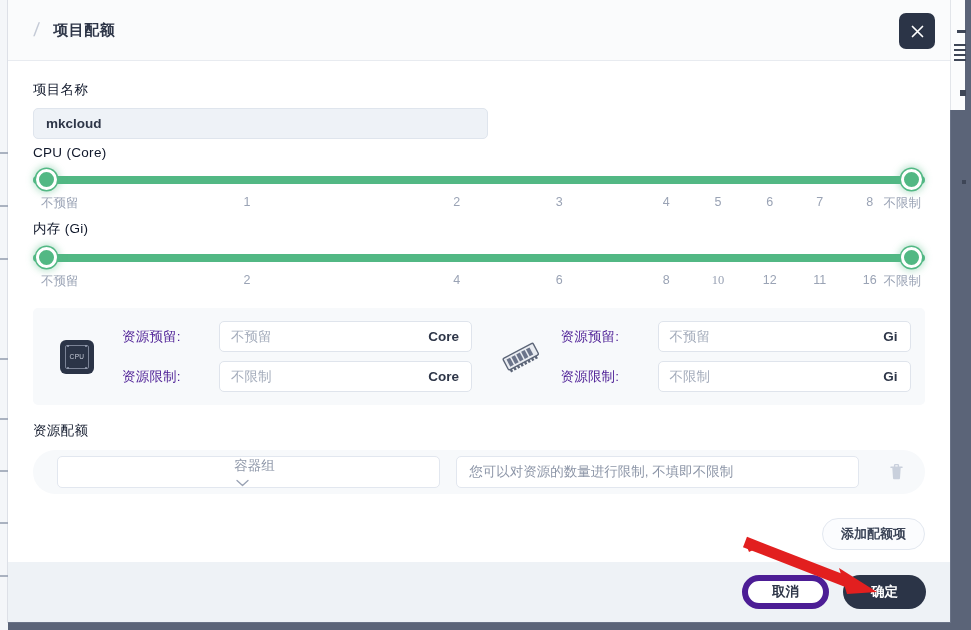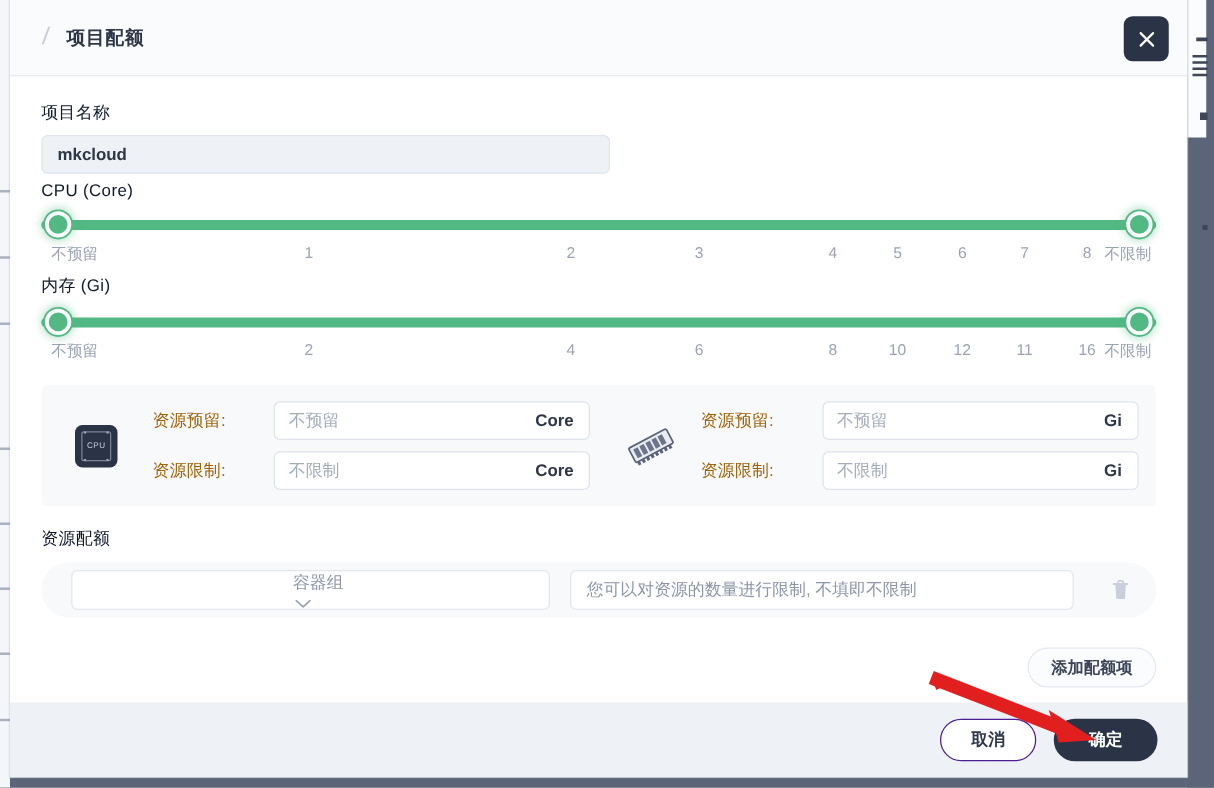--- a/index.html
+++ b/index.html
@@ -112,21 +112,21 @@
   }
   .res-col { display: flex; align-items: center; flex: 1; }
   .res-col.cpu  { padding-left: 27px; }
   .res-col.mem  { padding-left: 12px; }
   .res-icon { width: 62px; flex: none; display:flex; align-items:center; justify-content:flex-start;}
   .res-rows { flex: 1; }
   .res-row { display: flex; align-items: center; height: 33px; }
   .res-row + .res-row { margin-top: 7px; }
   .res-row-label {
     width: 97px; flex: none;
-    font-size: 13.5px; color: #a16207; letter-spacing:.2px;
+    font-size: 13.5px; color: #4c1d95; letter-spacing:.2px;
   }
   .res-input {
     position: relative; width: 253px; height: 31px;
     background: #ffffff; border: 1px solid #dfe4ec; border-radius: 5px;
     display: flex; align-items: center;
   }
   .res-input .ph {
     font-size: 13.5px; color: #a4acbb; padding-left: 11px; flex: 1;
   }
   .res-input .unit {
@@ -186,21 +186,21 @@
 
   
   #modal-footer {
     position: absolute; left: 0; bottom: 0; width: 942px; height: 60px;
     background: #eef2f6;
     display: flex; align-items: center; justify-content: flex-end;
     padding-right: 24px; gap: 14px;
   }
   #cancel-button {
     height: 34px; padding: 0 24px; border-radius: 17px;
-    background: #ffffff; border: 1px solid #4c1d95;
+    background: #ffffff; border: 6px solid #4c1d95;
     color: #2f3749; font-size: 13.5px; font-weight: 700; cursor: pointer;
     font-family: inherit;
   }
   #confirm-button {
     height: 34px; padding: 0 28px; border-radius: 17px;
     background: #2b3447; border: none;
     color: #ffffff; font-size: 13.5px; font-weight: 700; cursor: pointer;
     font-family: inherit;
   }
 
@@ -284,21 +284,21 @@
         <div class="slider-rail"></div>
         <div class="slider-thumb left"></div>
         <div class="slider-thumb right"></div>
       </div>
       <div class="tick-row" id="mem-ticks">
           <span class="tick edge-left">不预留</span>
           <span class="tick" style="left: 24%;">2</span>
           <span class="tick" style="left: 47.5%;">4</span>
           <span class="tick" style="left: 59%;">6</span>
           <span class="tick" style="left: 71%;">8</span>
-          <span class="tick" style="left: 76.8%;">10</span>
+          <span class="tick" style="left: 76.8%; font-family: Liberation Serif, serif;">10</span>
           <span class="tick" style="left: 82.6%;">12</span>
           <span class="tick" style="left: 88.2%;">11</span>
           <span class="tick" style="left: 93.8%;">16</span>
           <span class="tick edge-right">不限制</span>
         </div>
     </div>
 
     
     <div id="resource-panel">
 

